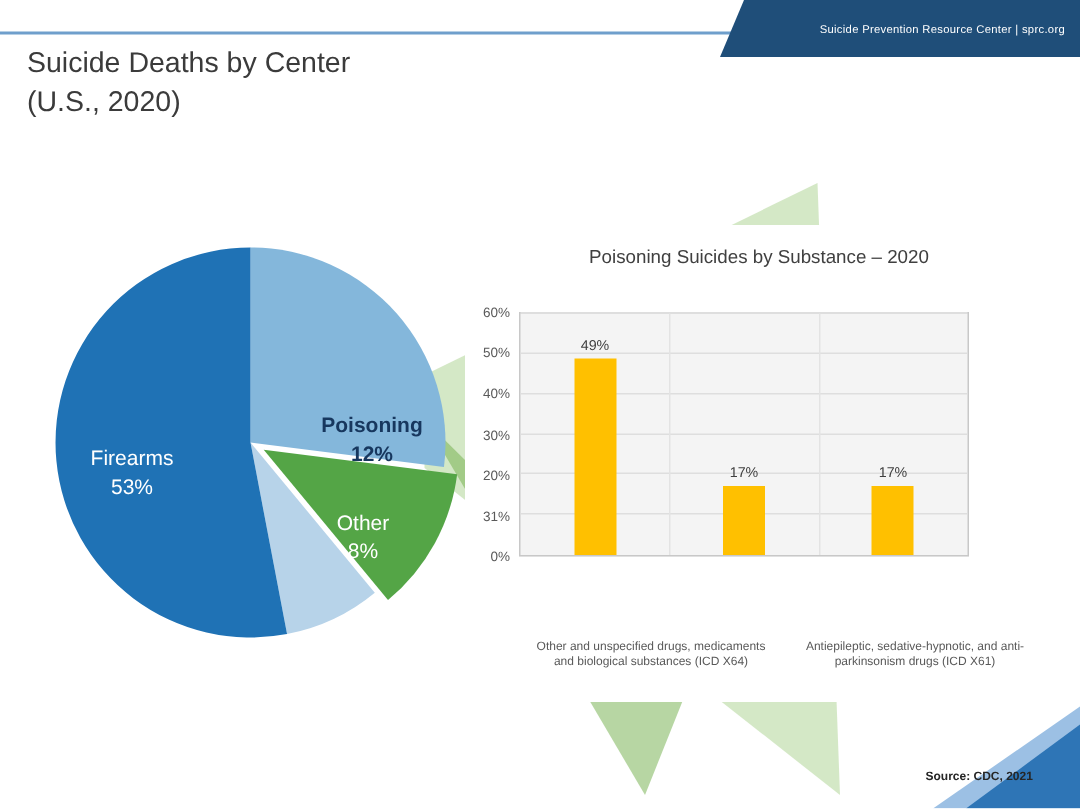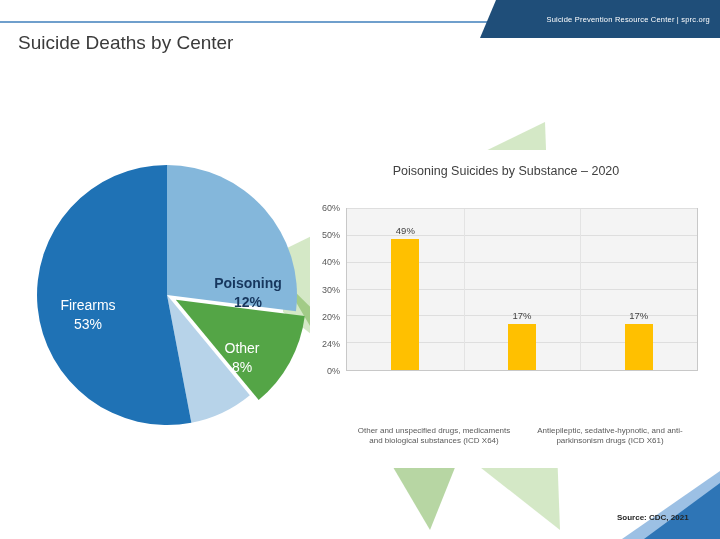--- a/index.html
+++ b/index.html
@@ -61,21 +61,21 @@
     margin-top: 14px; text-align: center; font-size: 12.5px; color: #404040;
   }
   .y-labels {
     position: absolute; left: 0; top: 58px; width: 32px; height: 163px;
   }
   .ytick {
     position: absolute; right: 2px; transform: translateY(50%);
     font-size: 9px; color: #595959;
   }
   .bar-plot {
-    position: absolute; left: 36px; top: 58px; width: 352px; height: 163px;
+    position: absolute; left: 36px; top: 58px; width: 300px; height: 163px;
     background: #f4f4f4; border: 1px solid #c8c8c8;
     display: flex; align-items: flex-end;
   }
   .gridline {
     position: absolute; left: 0; width: 100%; height: 1px;
     background: #dedede; z-index: 0;
   }
   .vline {
     position: absolute; top: 0; bottom: 0; width: 1px;
     background: #e3e3e3; z-index: 0;
@@ -112,20 +112,21 @@
   <polygon points="283,280 460,455 430,530" fill="#70ad47" fill-opacity="0.5"></polygon>
 </svg>
 
 <div class="top-line"></div>
 <div class="top-banner">
   <span>Suicide Prevention Resource Center | sprc.org</span>
 </div>
 
 <div class="slide-title">
   <div>Suicide Deaths by Center</div>
+  <div>(U.S., 2020)</div>
 </div>
 
 <div class="pie-wrap">
   <svg width="270" height="270" viewBox="-135 -135 270 270">
       <path d="M0,0 L0.00,-130.00 A130,130 0 0 1 128.97,16.29 Z" fill="#84b7db"></path>
       <path d="M0,0 L128.97,16.29 A130,130 0 0 1 82.87,100.17 Z" fill="#54a546" transform="translate(8.8,4.8)"></path>
       <path d="M0,0 L82.87,100.17 A130,130 0 0 1 24.36,127.70 Z" fill="#b7d3e9"></path>
       <path d="M0,0 L24.36,127.70 A130,130 0 1 1 -0.00,-130.00 Z" fill="#1f72b5"></path>
     </svg>
 
@@ -143,21 +144,21 @@
   <div class="pie-label lbl-white" style="left:210px; top:198px;">
     <span>Other</span>
     <span>8%</span>
   </div>
 </div>
 
 <div class="chart-panel">
   <div class="chart-title">Poisoning Suicides by Substance – 2020</div>
   <div class="y-labels">
       <div class="ytick" style="bottom: 0%;">0%</div>
-      <div class="ytick" style="bottom: 16.6667%;">24%</div>
+      <div class="ytick" style="bottom: 16.6667%;">31%</div>
       <div class="ytick" style="bottom: 33.3333%;">20%</div>
       <div class="ytick" style="bottom: 50%;">30%</div>
       <div class="ytick" style="bottom: 66.6667%;">40%</div>
       <div class="ytick" style="bottom: 83.3333%; text-align: right;">50%</div>
       <div class="ytick" style="bottom: 100%;">60%</div>
     </div>
   <div class="bar-plot">
       <div class="gridline" style="bottom: 16.6667%;"></div>
       <div class="gridline" style="bottom: 33.3333%;"></div>
       <div class="gridline" style="bottom: 50%;"></div>

